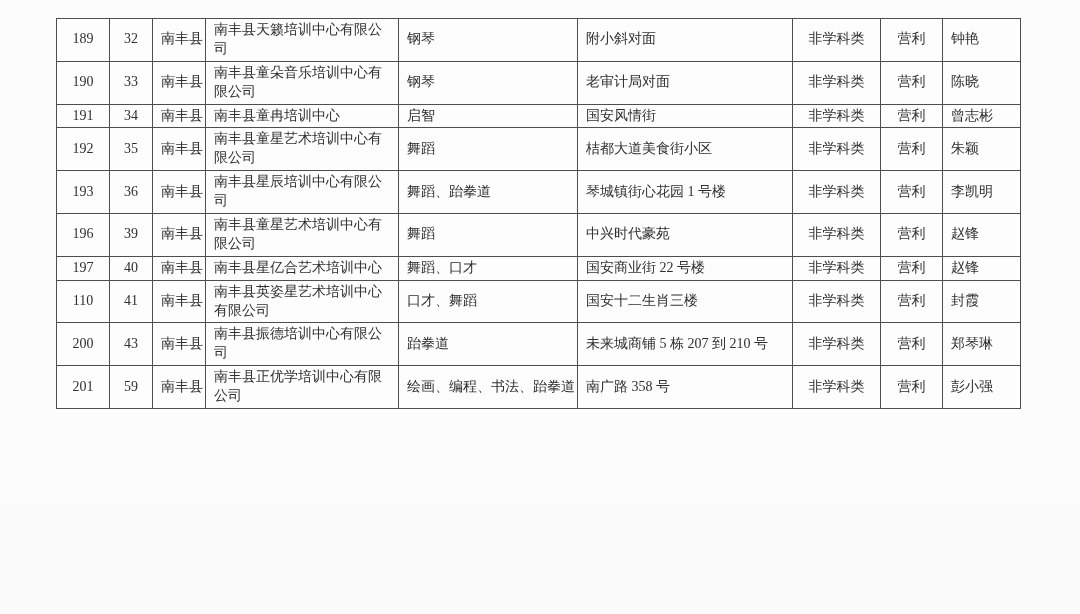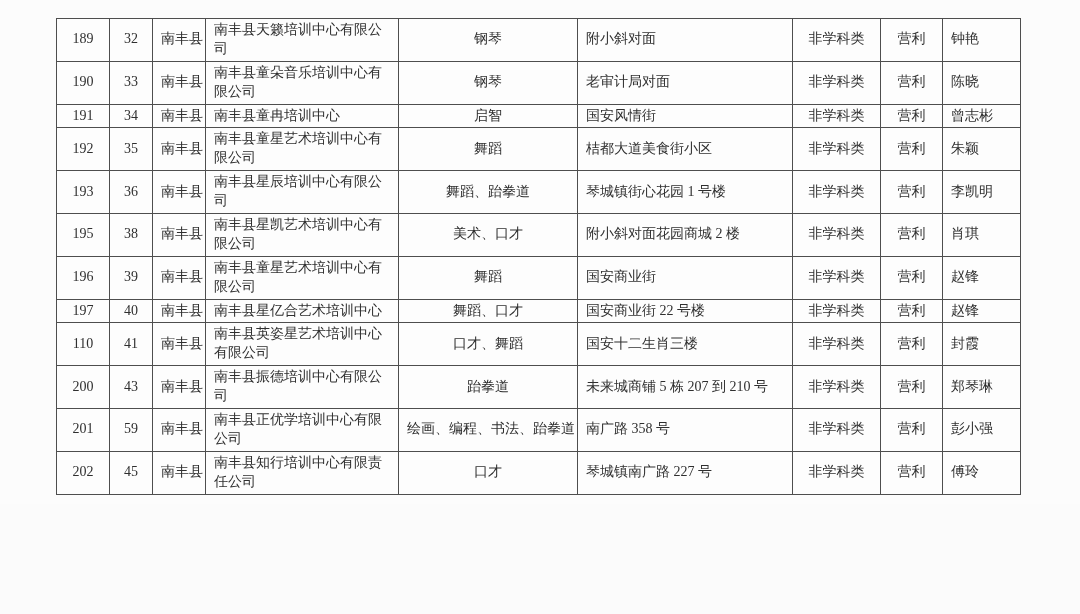--- a/index.html
+++ b/index.html
@@ -28,21 +28,21 @@
   }
   table.reg-table td {
     border: 1px solid #4e4e4e;
     padding: 2px 8px;
     line-height: 1.35;
     vertical-align: middle;
     overflow: hidden;
   }
   td.center { text-align: center; }
   td.nowrap { white-space: nowrap; }
-  td.c-subj { padding-right: 2px; text-align: center; }
+  td.c-subj { padding-right: 2px; }
   td.c-addr { padding-right: 2px; }
   td.c-inst { padding-right: 8px; }
 </style>
 </head>
 <body>
 
 <div class="page">
   <table class="reg-table">
     <colgroup>
       <col style="width:53px">
@@ -105,37 +105,26 @@
     <td class="c-num center">36</td>
     <td class="c-county center nowrap">南丰县</td>
     <td class="c-inst">南丰县星辰培训中心有限公司</td>
     <td class="c-subj nowrap">舞蹈、跆拳道</td>
     <td class="c-addr nowrap">琴城镇街心花园 1 号楼</td>
     <td class="c-cat center nowrap">非学科类</td>
     <td class="c-profit center nowrap">营利</td>
     <td class="c-contact nowrap">李凯明</td>
   </tr>
         <tr>
-    <td class="c-seq center">195</td>
-    <td class="c-num center">38</td>
-    <td class="c-county center nowrap">南丰县</td>
-    <td class="c-inst">南丰县星凯艺术培训中心有限公司</td>
-    <td class="c-subj nowrap">美术、口才</td>
-    <td class="c-addr nowrap">附小斜对面花园商城 2 楼</td>
-    <td class="c-cat center nowrap">非学科类</td>
-    <td class="c-profit center nowrap">营利</td>
-    <td class="c-contact nowrap">肖琪</td>
-  </tr>
-        <tr>
     <td class="c-seq center">196</td>
     <td class="c-num center">39</td>
     <td class="c-county center nowrap">南丰县</td>
     <td class="c-inst">南丰县童星艺术培训中心有限公司</td>
     <td class="c-subj nowrap">舞蹈</td>
-    <td class="c-addr nowrap">国安商业街</td>
+    <td class="c-addr nowrap">中兴时代豪苑</td>
     <td class="c-cat center nowrap">非学科类</td>
     <td class="c-profit center nowrap">营利</td>
     <td class="c-contact nowrap">赵锋</td>
   </tr>
         <tr>
     <td class="c-seq center">197</td>
     <td class="c-num center">40</td>
     <td class="c-county center nowrap">南丰县</td>
     <td class="c-inst">南丰县星亿合艺术培训中心</td>
     <td class="c-subj nowrap">舞蹈、口才</td>
@@ -170,26 +159,15 @@
     <td class="c-seq center">201</td>
     <td class="c-num center">59</td>
     <td class="c-county center nowrap">南丰县</td>
     <td class="c-inst">南丰县正优学培训中心有限公司</td>
     <td class="c-subj nowrap">绘画、编程、书法、跆拳道</td>
     <td class="c-addr nowrap">南广路 358 号</td>
     <td class="c-cat center nowrap">非学科类</td>
     <td class="c-profit center nowrap">营利</td>
     <td class="c-contact nowrap">彭小强</td>
   </tr>
-        <tr>
-    <td class="c-seq center">202</td>
-    <td class="c-num center">45</td>
-    <td class="c-county center nowrap">南丰县</td>
-    <td class="c-inst">南丰县知行培训中心有限责任公司</td>
-    <td class="c-subj nowrap">口才</td>
-    <td class="c-addr nowrap">琴城镇南广路 227 号</td>
-    <td class="c-cat center nowrap">非学科类</td>
-    <td class="c-profit center nowrap">营利</td>
-    <td class="c-contact nowrap">傅玲</td>
-  </tr>
       </tbody>
   </table>
 </div>
 
 </body></html>

